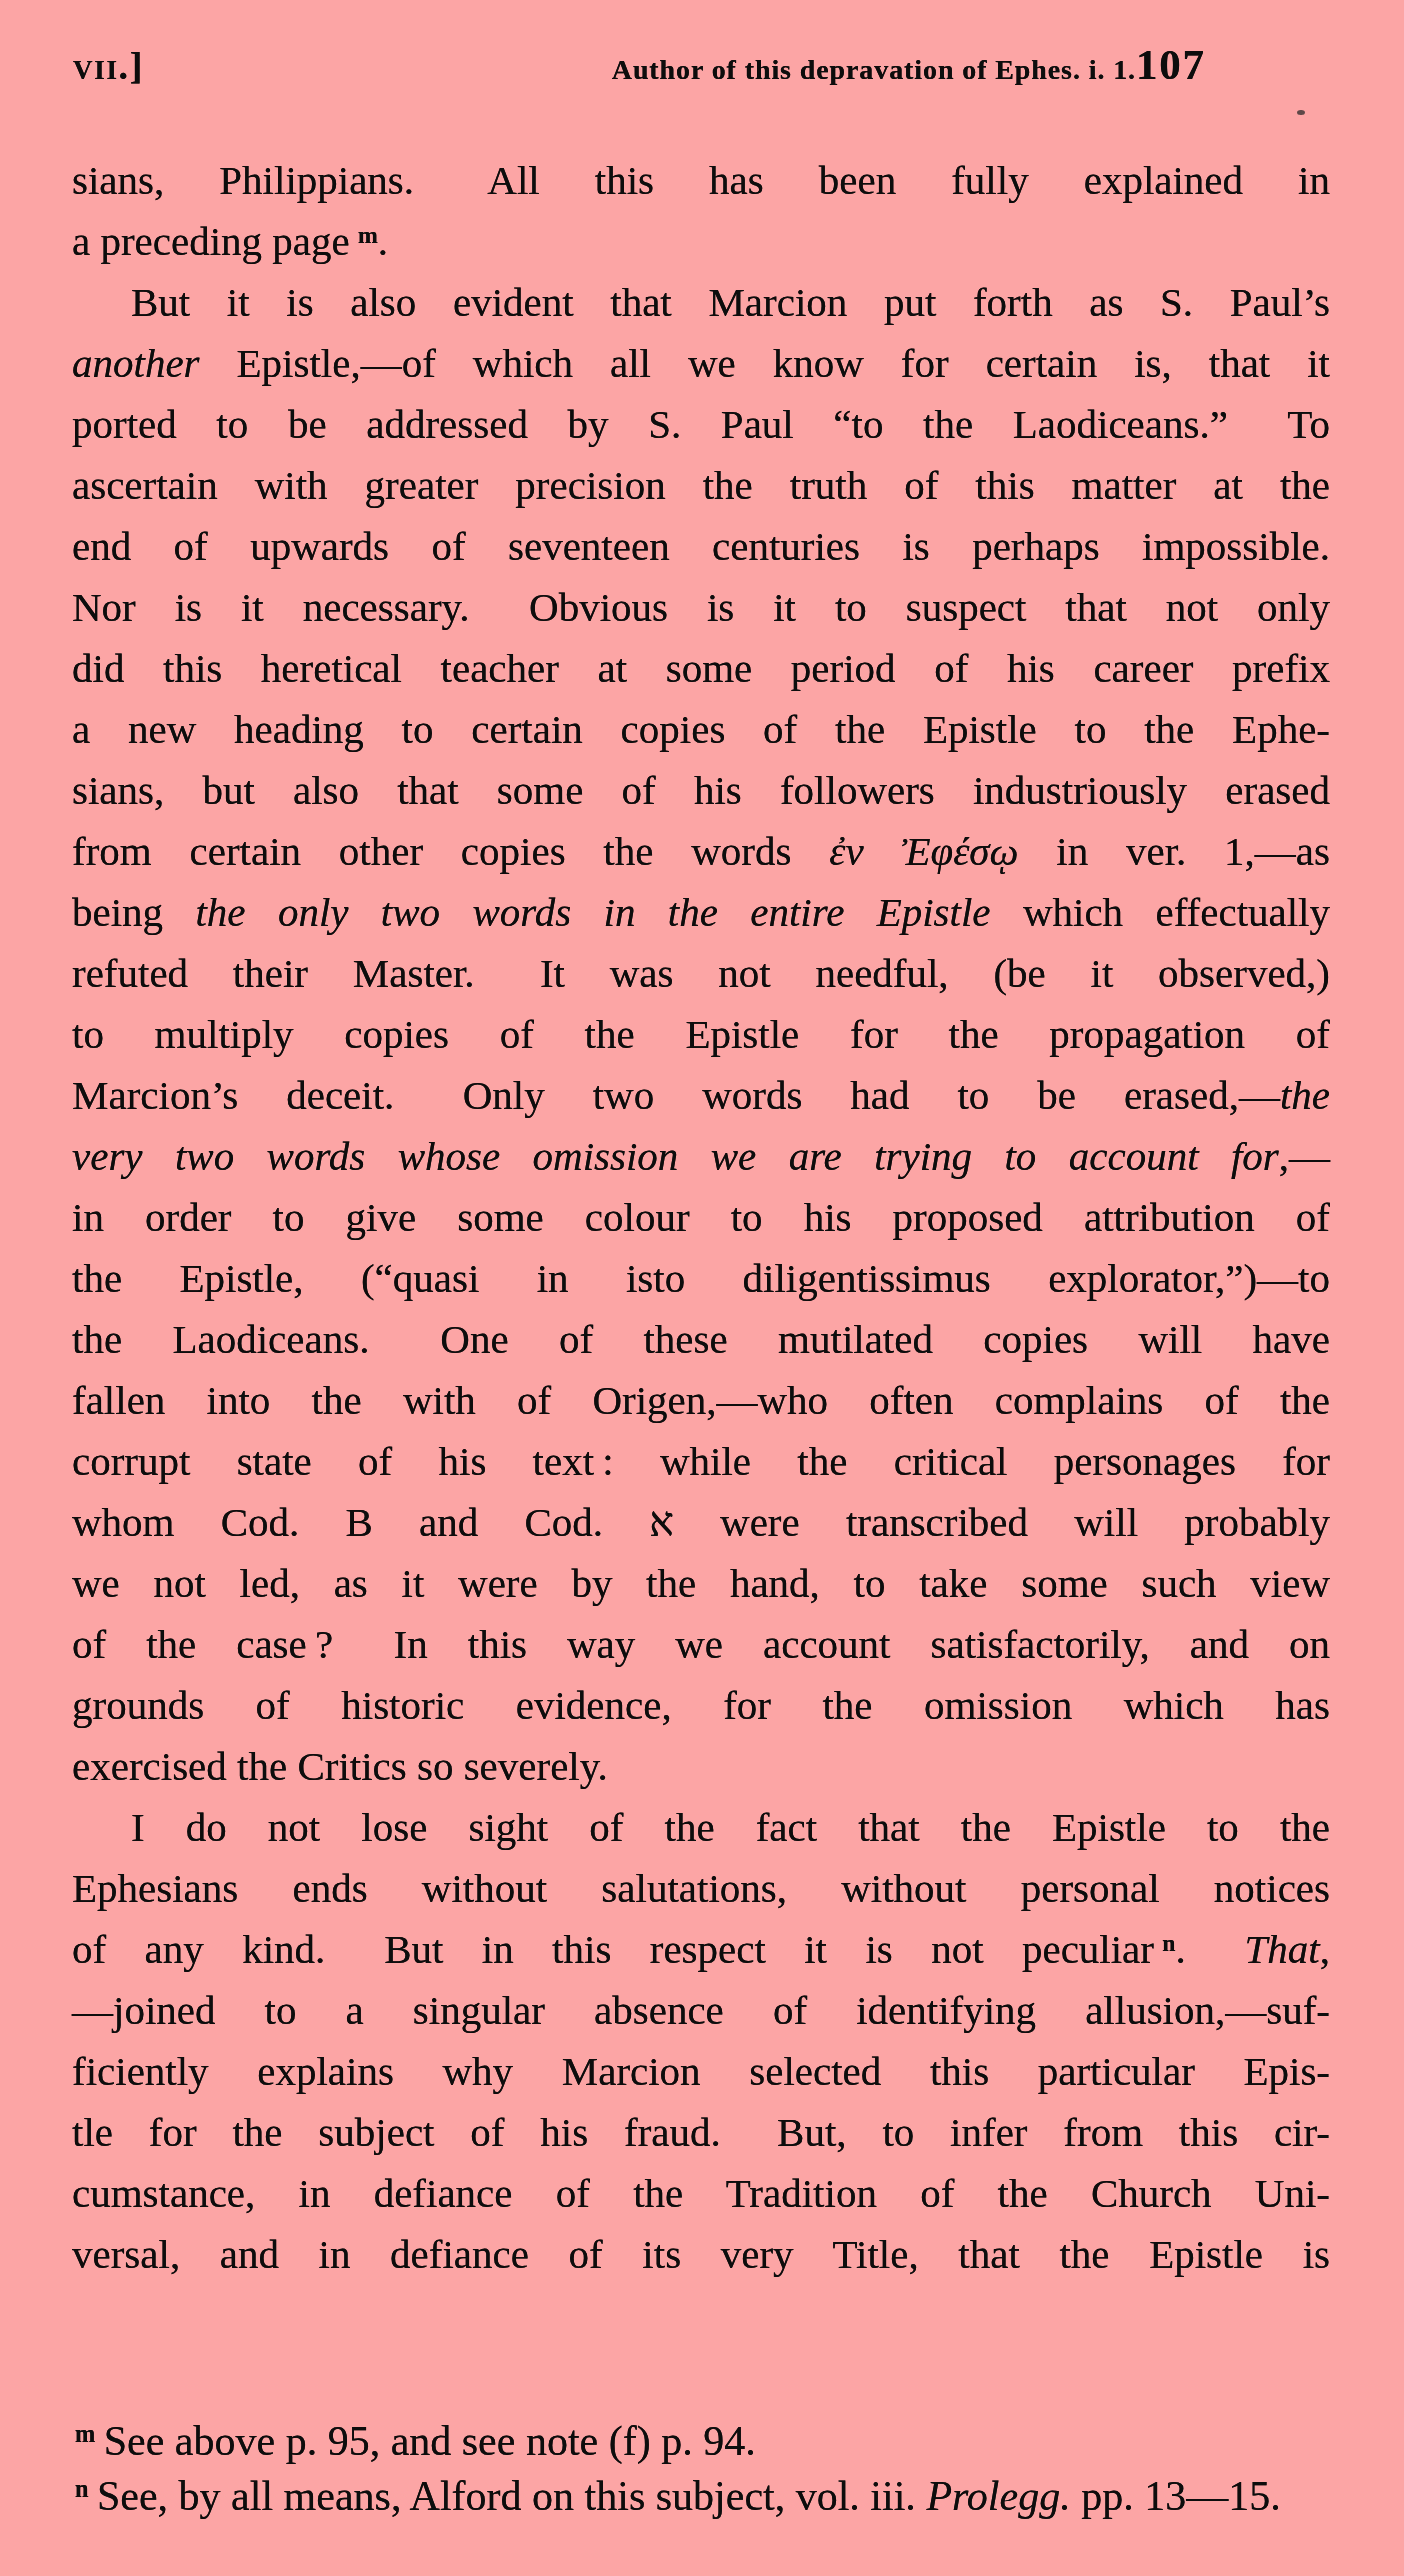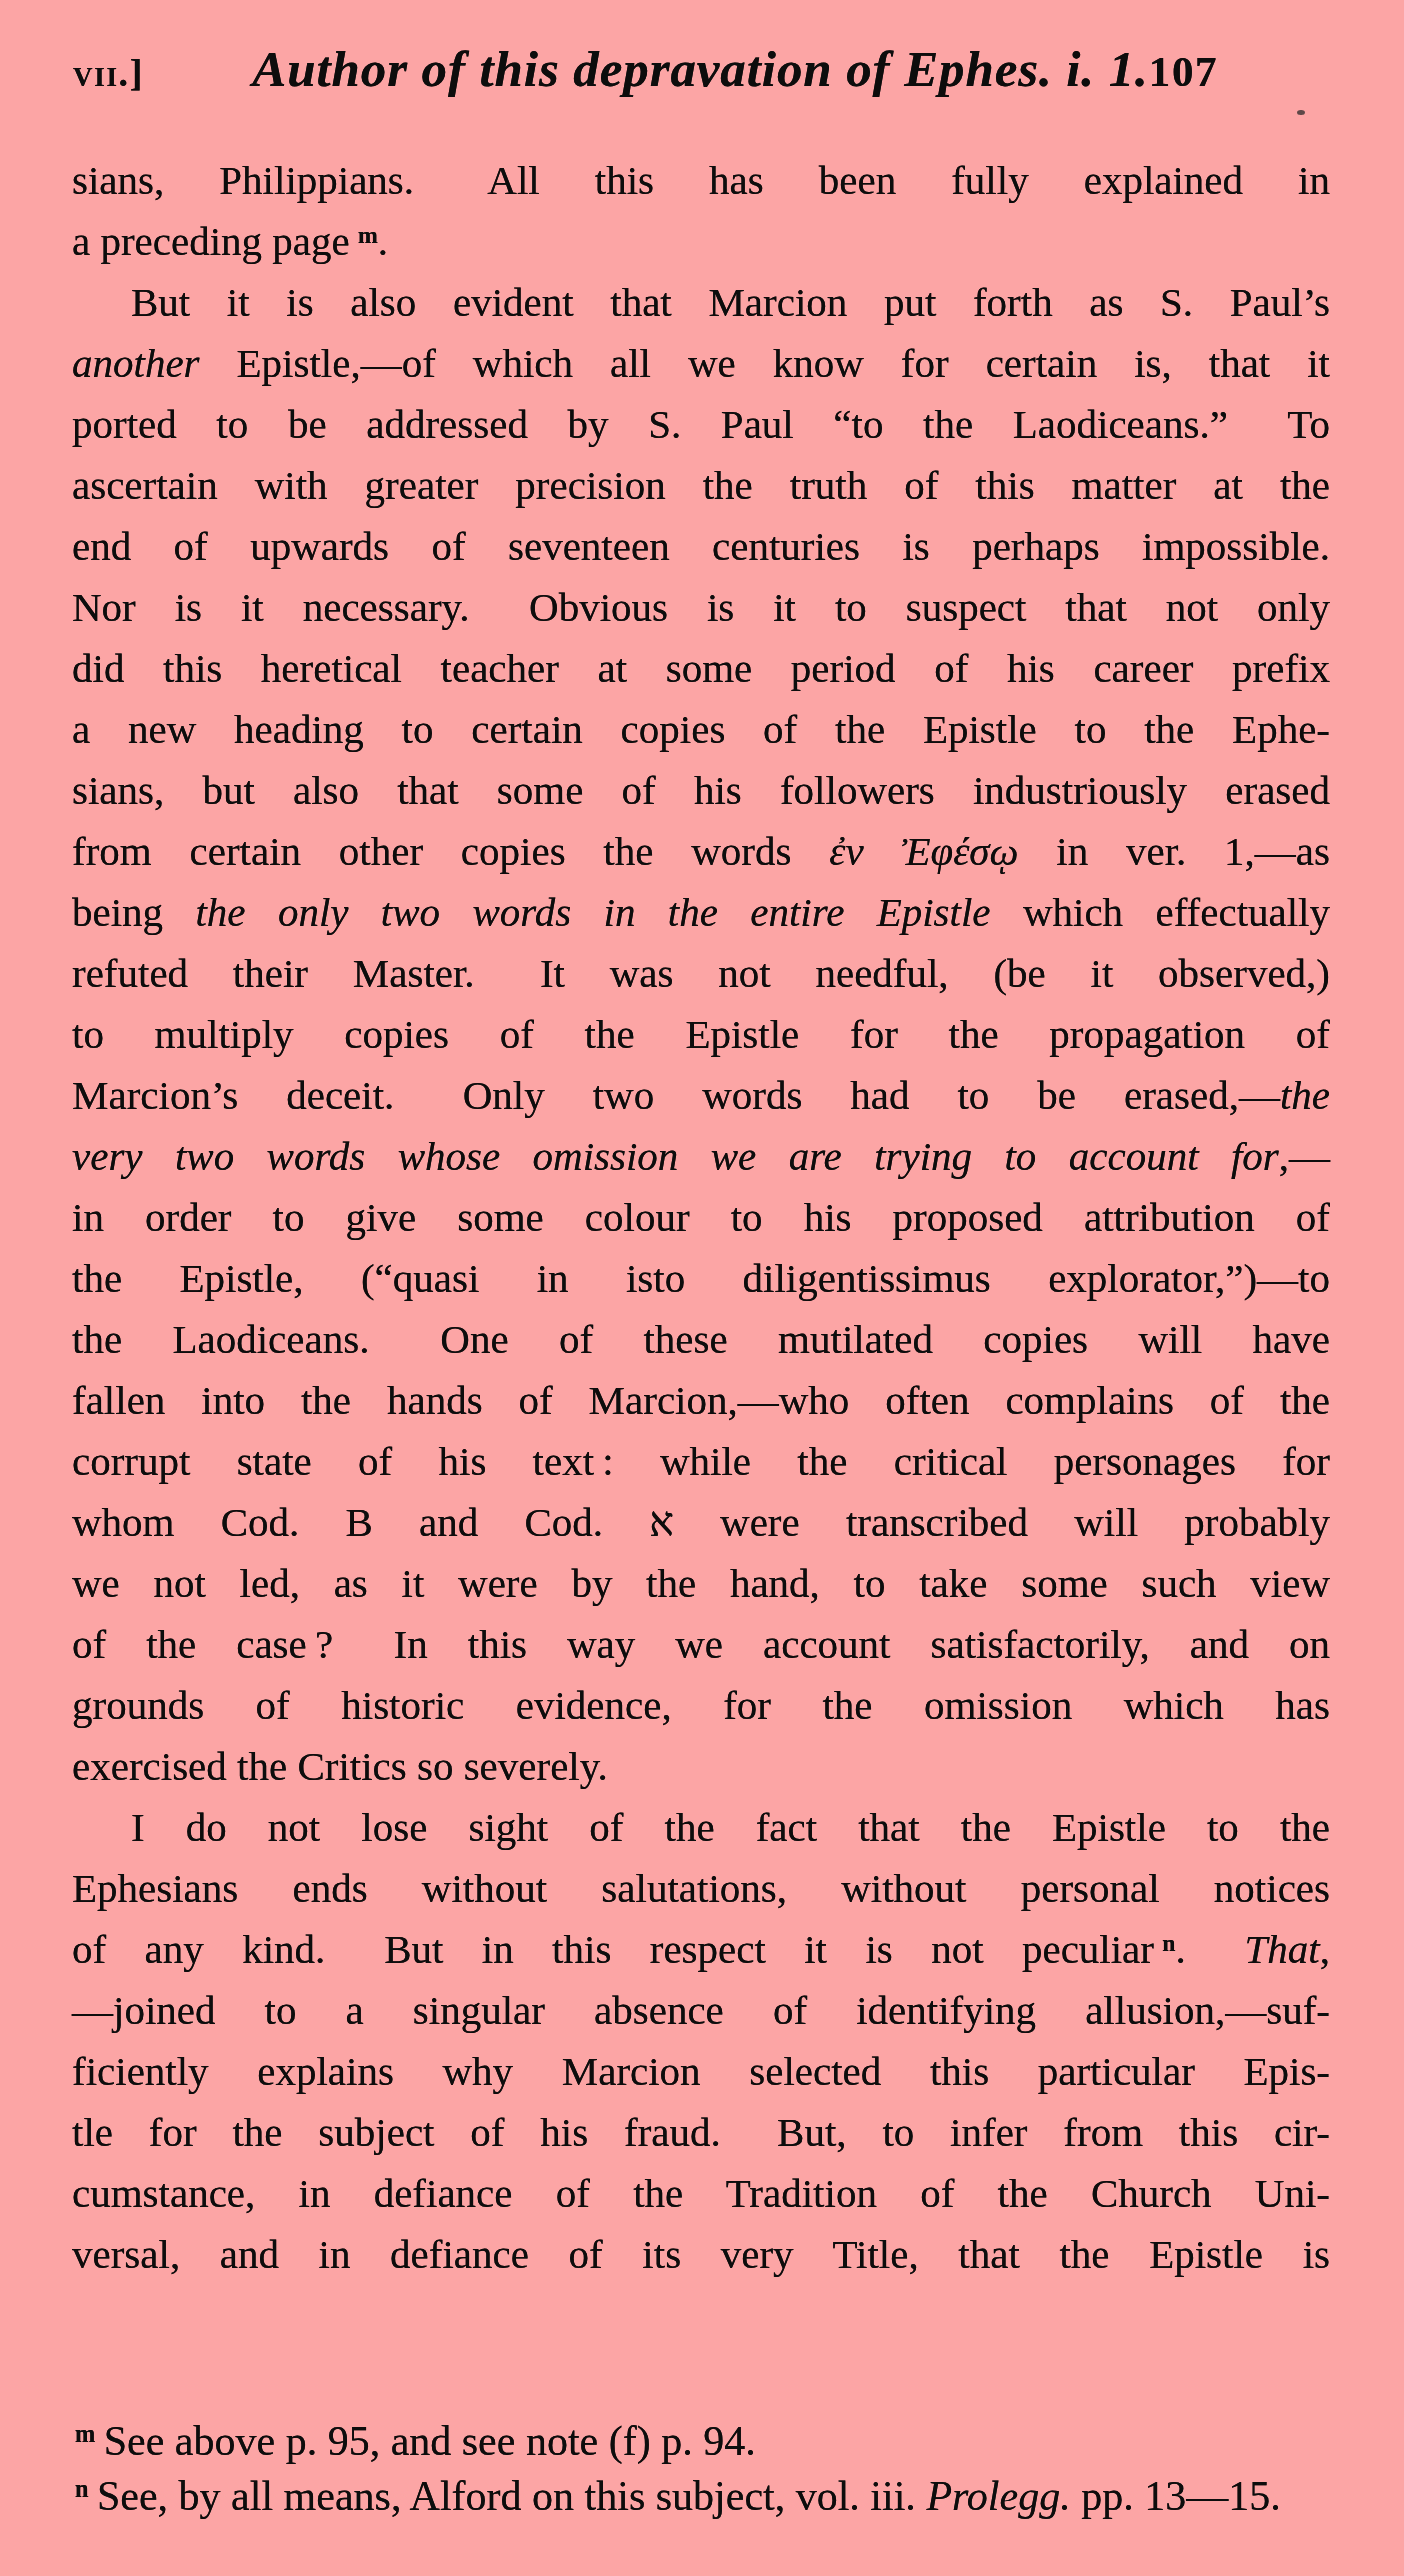--- a/index.html
+++ b/index.html
@@ -25,24 +25,23 @@
   }
   .chapter {
     width: 192px;
     font-size: 38px;
     font-weight: bold;
     font-variant: small-caps;
     letter-spacing: 1.7px;
   }
   .running-title {
     flex: 1;
-    text-align: left;
-    font-style: italic;
+    text-align: right;
     font-weight: bold;
-    font-size: 51px;
+    font-size: 28px;
     letter-spacing: 0.9px;
   }
   .pagenum {
     width: 192px;
     text-align: left;
     font-size: 43px;
     font-weight: bold;
     letter-spacing: 1.7px;
   }
   
@@ -117,21 +116,21 @@
       <div class="line">sians, but also that some of his followers industriously erased</div>
       <div class="line">from certain other copies the words <i>ἐν Ἐφέσῳ</i> in ver. 1,—as</div>
       <div class="line">being <i>the only two words in the entire Epistle</i> which effectually</div>
       <div class="line">refuted their Master.  It was not needful, (be it observed,)</div>
       <div class="line">to multiply copies of the Epistle for the propagation of</div>
       <div class="line">Marcion’s deceit.  Only two words had to be erased,—<i>the</i></div>
       <div class="line"><i>very two words whose omission we are trying to account for</i>,—</div>
       <div class="line">in order to give some colour to his proposed attribution of</div>
       <div class="line">the Epistle, (“quasi in isto diligentissimus explorator,”)—to</div>
       <div class="line">the Laodiceans.  One of these mutilated copies will have</div>
-      <div class="line">fallen into the hands of Marcion,—who often complains of the</div>
+      <div class="line">fallen into the with of Origen,—who often complains of the</div>
       <div class="line">corrupt state of his text : while the critical personages for</div>
       <div class="line">whom Cod. B and Cod. א were transcribed will probably</div>
       <div class="line">we not led, as it were by the hand, to take some such view</div>
       <div class="line">of the case ?  In this way we account satisfactorily, and on</div>
       <div class="line">grounds of historic evidence, for the omission which has</div>
       <div class="line lastline">exercised the Critics so severely.</div>
       <div class="line indent">I do not lose sight of the fact that the Epistle to the</div>
       <div class="line">Ephesians ends without salutations, without personal notices</div>
       <div class="line">of any kind.  But in this respect it is not peculiar <sup>n</sup>.  <i>That</i>,</div>
       <div class="line">—joined to a singular absence of identifying allusion,—suf-</div>

